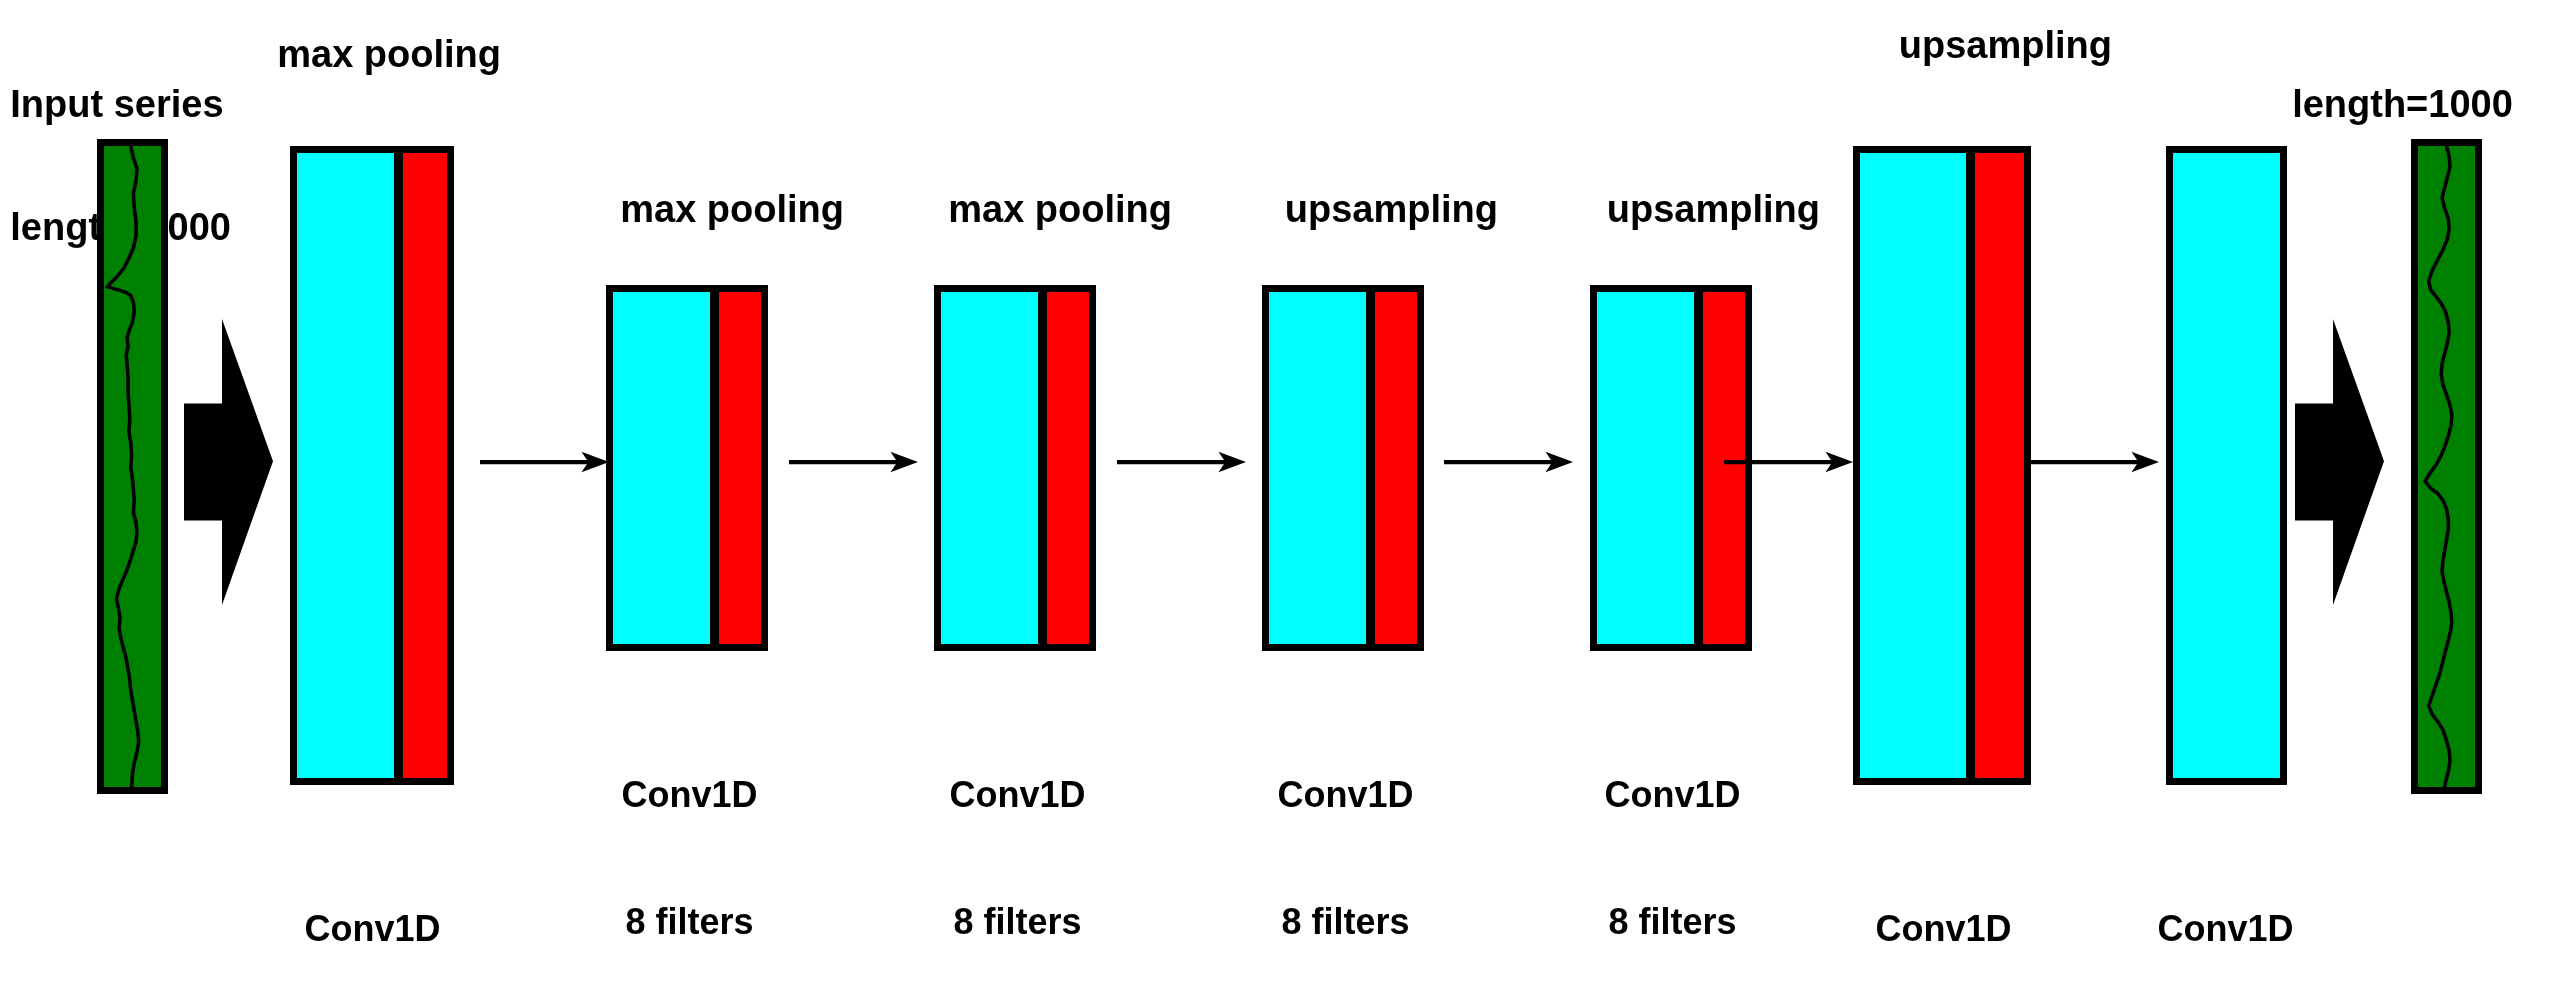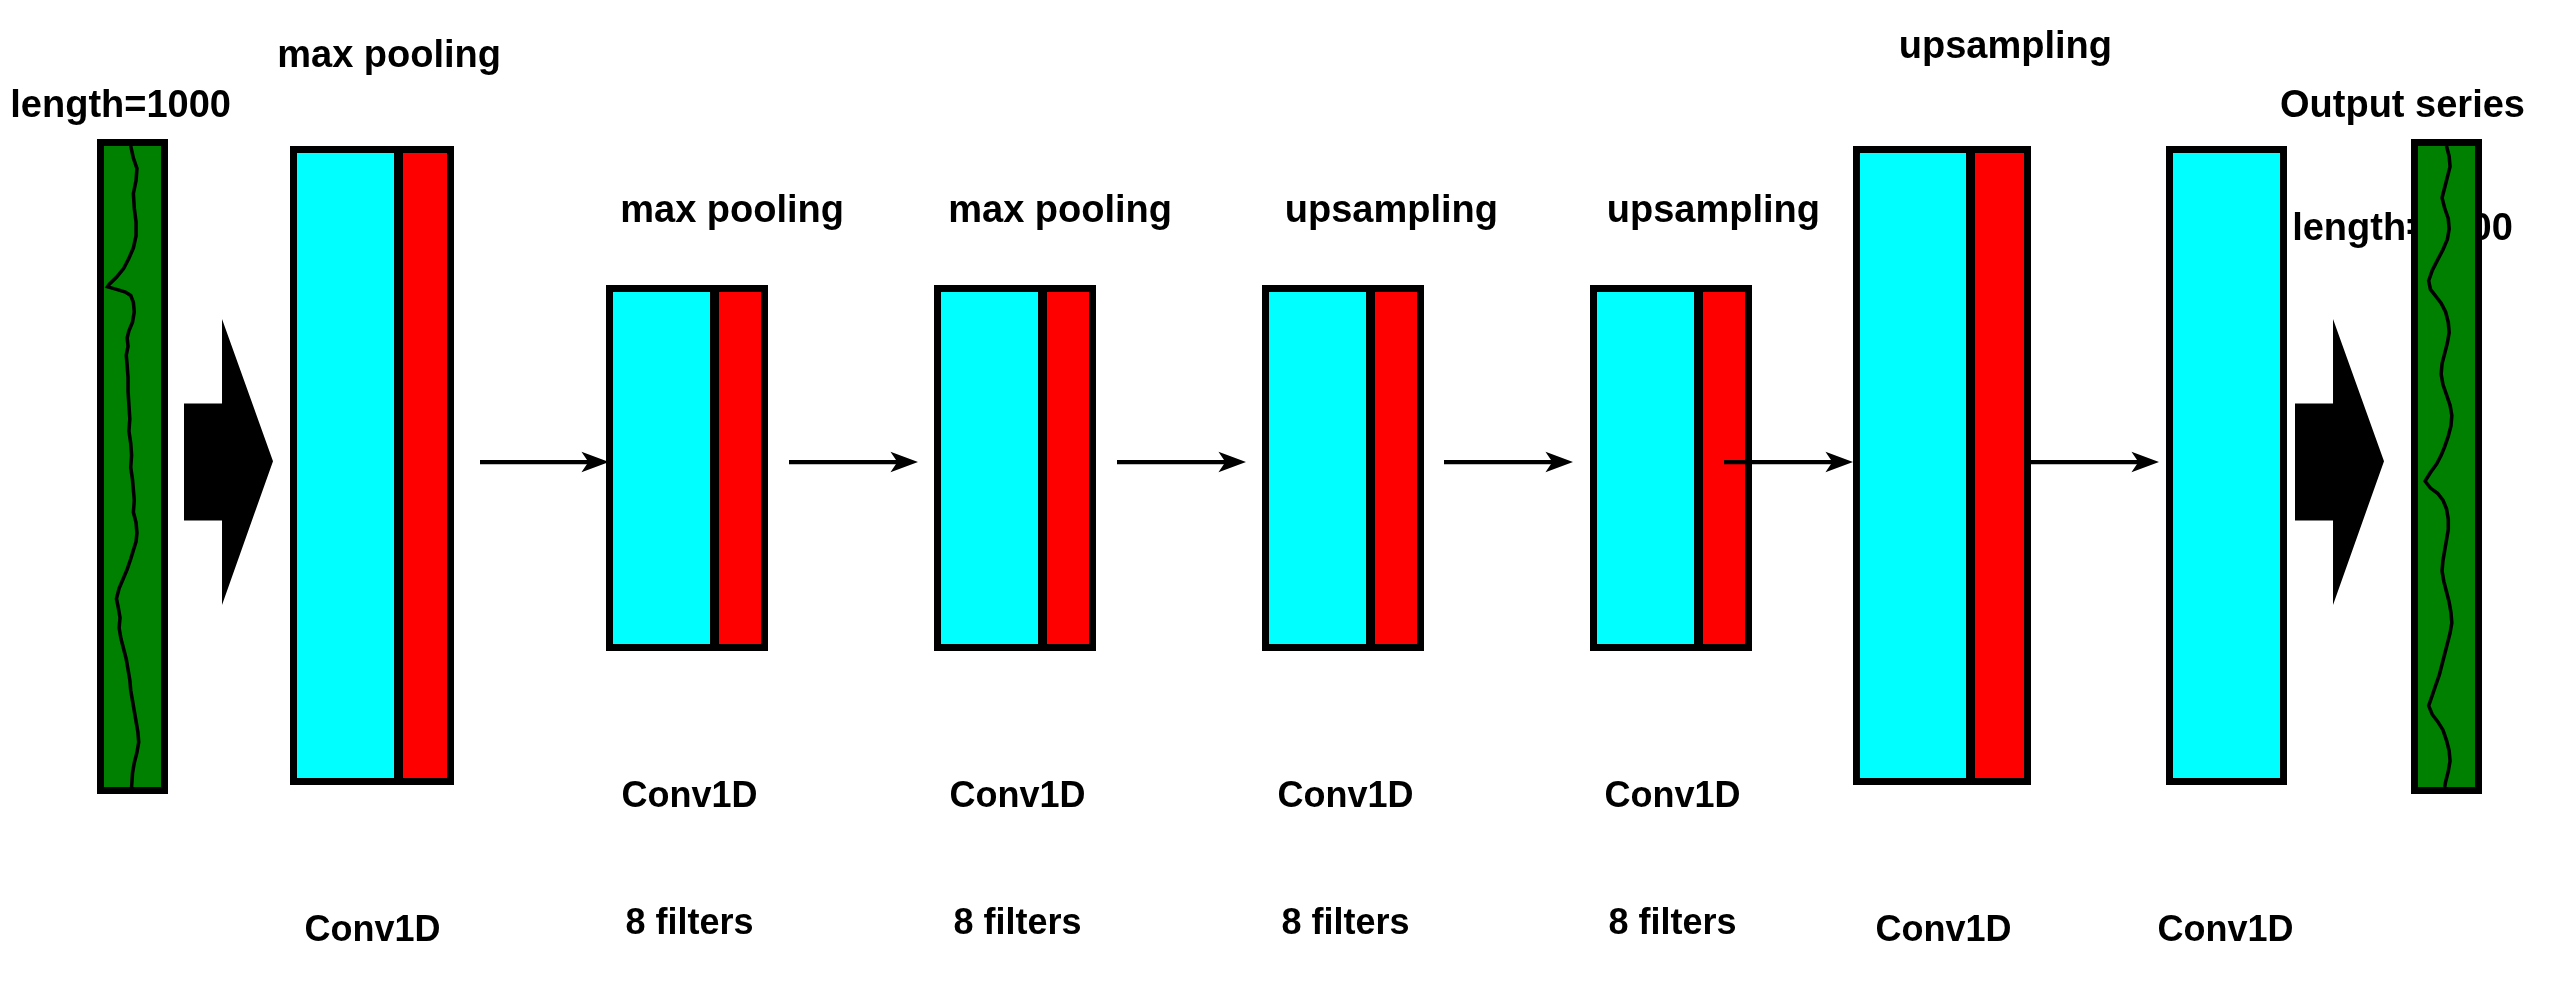--- a/index.html
+++ b/index.html
@@ -83,20 +83,21 @@
 
   
   .big-arrow svg { display: block; width: 100%; height: 100%; }
 </style>
 </head>
 <body>
 
 <div id="canvas">
 
   <div class="abs toplabel left-al" style="left:10.3px; top:1.7px; width:293px;">
+    <div>Input series</div>
     <div>length=1000</div>
   </div>
 
   <div class="abs series" style="left:97px; top:139px; width:71px; height:655px;">
     <svg viewBox="0 0 64 742" preserveAspectRatio="none">
       <polyline fill="none" stroke="#000000" stroke-width="4" points="30,0 33,14 37,26 36,40 33,55 34,72 36,88 36,104 33,118 28,130 22,142 14,152 6,160 4,163 14,166 24,169 30,173 33,181 34,192 32,204 28,214 26,222 27,232 25,242 26,254 27,268 27,284 28,300 29,316 28,330 30,344 31,358 30,372 32,386 33,398 34,410 33,424 36,436 37,448 36,458 33,468 30,478 26,490 22,500 17,512 14,524 16,534 18,546 17,558 19,570 22,582 25,594 27,606 29,618 30,630 32,642 34,654 36,666 38,678 39,690 37,702 34,714 32,726 31,742"></polyline>
     </svg>
   </div>
 
   <div class="abs big-arrow" style="left:184px; top:319px; width:89px; height:286px;">
@@ -243,21 +244,20 @@
     
   </div>
 
   <div class="abs big-arrow" style="left:2295px; top:319px; width:89px; height:286px;">
     <svg viewBox="0 0 103 332" preserveAspectRatio="none">
       <polygon fill="#000000" points="0,98 44,98 44,0 103,165 44,332 44,234 0,234"></polygon>
     </svg>
   </div>
 
   <div class="abs toplabel" style="left:2230px; top:1.7px; width:345px;">
-    <div>Output series</div>
     <div>length=1000</div>
   </div>
 
   <div class="abs series" style="left:2411px; top:139px; width:71px; height:655px;">
     <svg viewBox="0 0 64 742" preserveAspectRatio="none">
       <polyline fill="none" stroke="#000000" stroke-width="4" points="32,0 35,12 36,24 33,36 30,48 27,60 30,72 34,84 35,96 33,108 28,120 22,132 16,144 12,156 14,166 20,174 26,182 31,192 34,204 35,216 33,228 30,240 27,252 26,264 28,276 32,288 36,300 38,312 37,324 34,336 30,348 26,358 21,368 14,378 8,388 14,396 22,402 28,410 32,420 34,432 34,444 32,456 30,468 28,480 27,492 29,504 32,516 35,528 37,540 38,552 36,564 33,576 30,588 27,600 24,612 20,624 16,636 12,648 16,658 22,666 28,676 32,688 35,700 36,712 34,724 31,736 30,742"></polyline>
     </svg>
   </div>
 
 </div>

